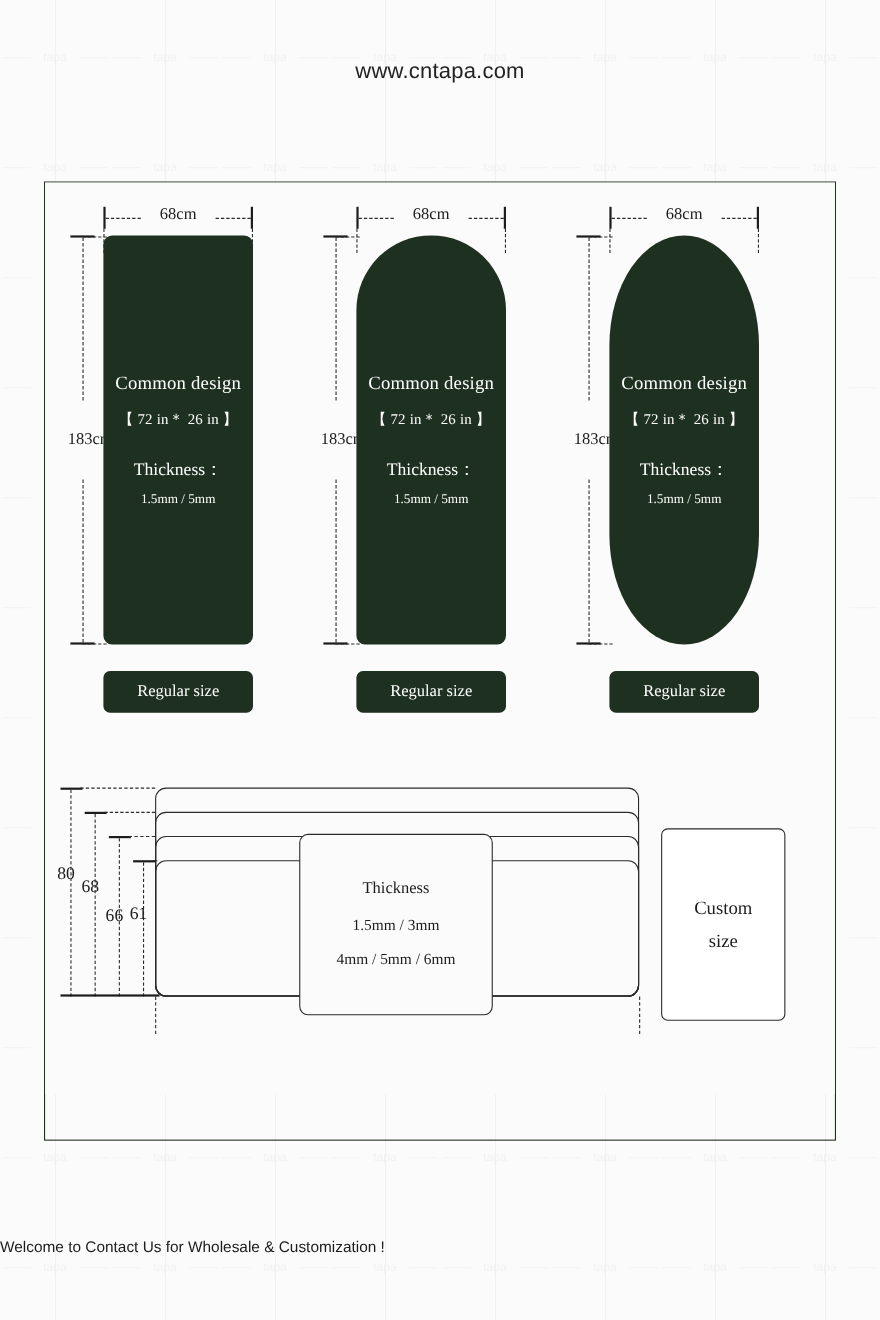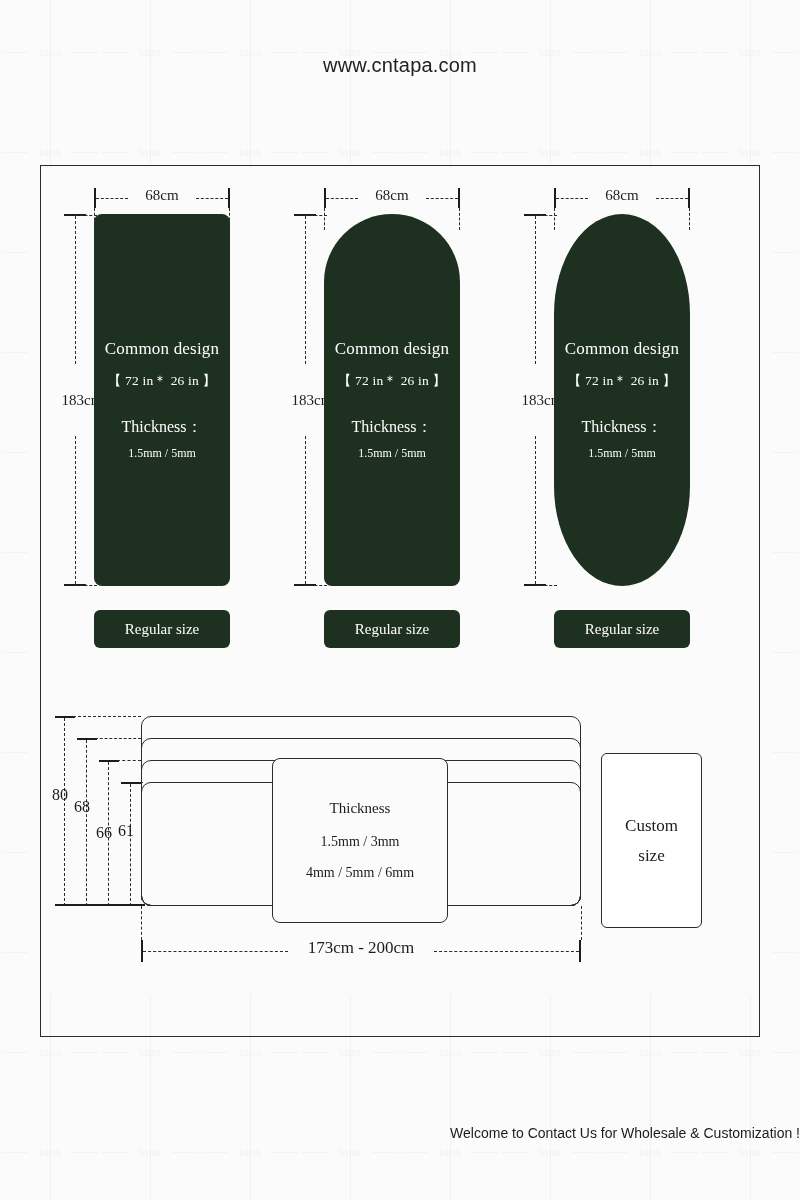--- a/index.html
+++ b/index.html
@@ -300,21 +300,21 @@
   }
   .thickness-box .t-title { font-size: 15px; color: #1c1c1c; margin-bottom: 17px; }
   .thickness-box .t-line  { font-size: 14px; color: #1c1c1c; margin-bottom: 15px; }
   .thickness-box .t-line:last-child { margin-bottom: 0; }
 
   
   .custom-size-box {
     position: absolute;
     left: 601px;
     top: 753px;
-    width: 101px;
+    width: 113px;
     height: 175px;
     border: 1.6px solid #2b2b2b;
     border-radius: 6px;
     background: #ffffff;
     display: flex;
     flex-direction: column;
     align-items: center;
     justify-content: center;
     font-size: 17px;
     color: #1c1c1c;
@@ -409,21 +409,21 @@
     height: 34px;
   }
   .riser.l { left: 100px; }
   .riser.r { left: 540px; }
 
   
   .footer-note {
     position: absolute;
     top: 1125px;
     left: 0; right: 0;
-    text-align: right;
+    text-align: left;
     font-family: "Liberation Sans", sans-serif;
     font-size: 14px;
     color: #1c1c1c;
     z-index: 5;
   }
 </style>
 </head>
 <body>
 
 <div class="watermark-layer" id="wm">
@@ -699,27 +699,20 @@
           <span class="cap"></span>
           <span class="vline" style="height:122px;"></span>
           <span class="hdash" style="width:4px;"></span>
           <span class="num" style="left:-3px; top:40px;">61</span>
         </div>
         <span class="ladder-base"></span>
       </div>
 
       <span class="riser l"></span>
       <span class="riser r"></span>
-      <div class="dim-bottom">
-        <span class="tick l"></span>
-        <span class="ldash"></span>
-        <span class="label">173cm - 200cm</span>
-        <span class="rdash"></span>
-        <span class="tick r"></span>
-      </div>
 
     </div>
 
   </div>
 </div>
 
 <div class="thickness-box">
   <div class="t-title">Thickness</div>
   <div class="t-line">1.5mm / 3mm</div>
   <div class="t-line">4mm / 5mm / 6mm</div>

